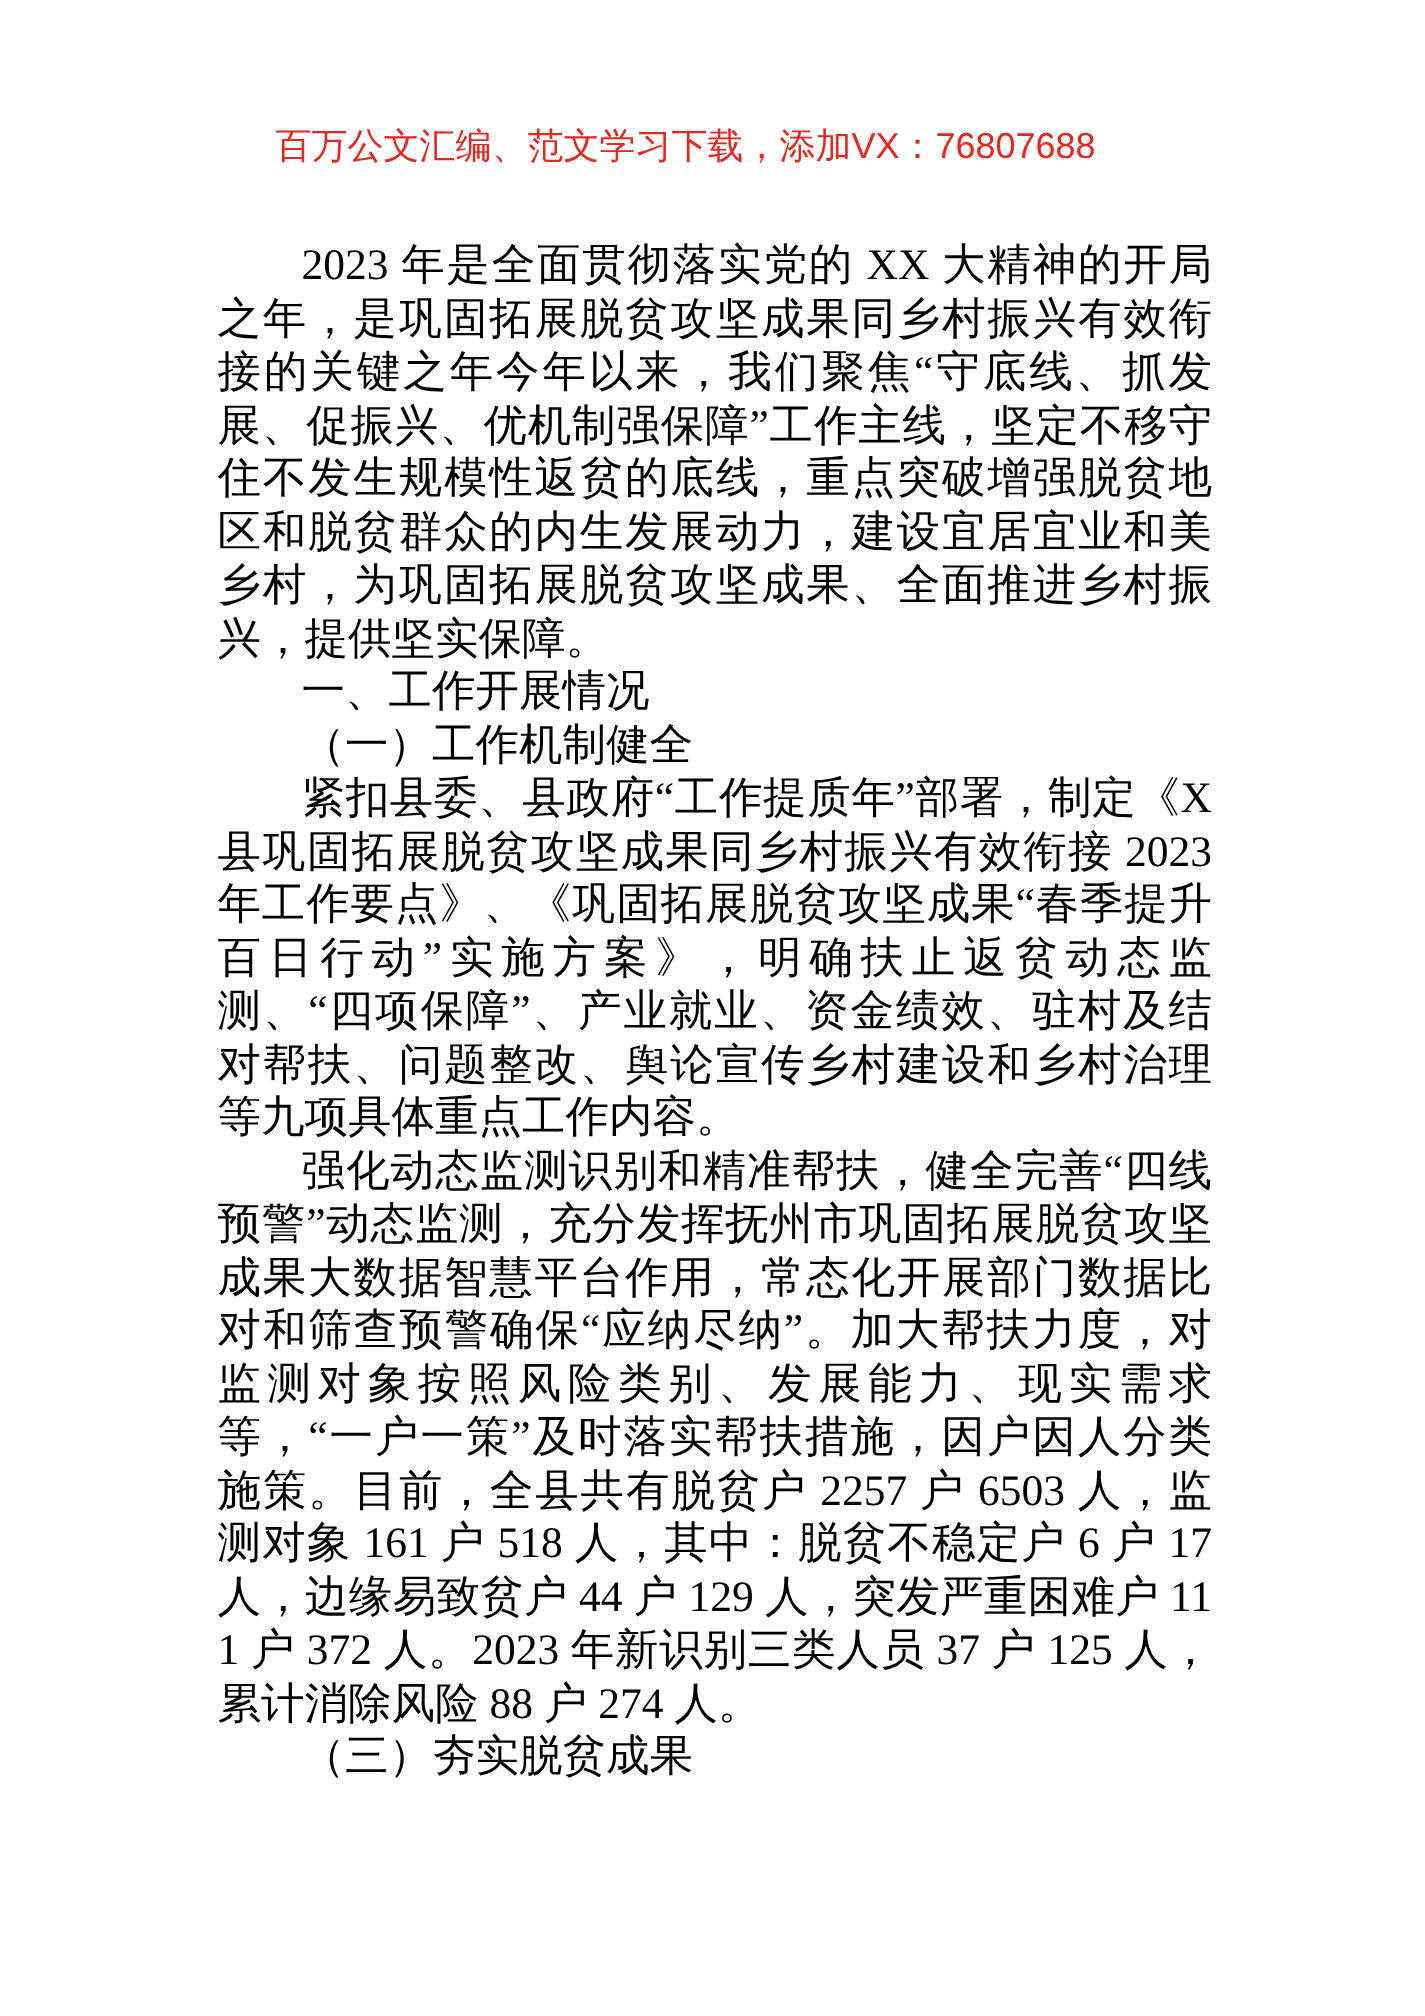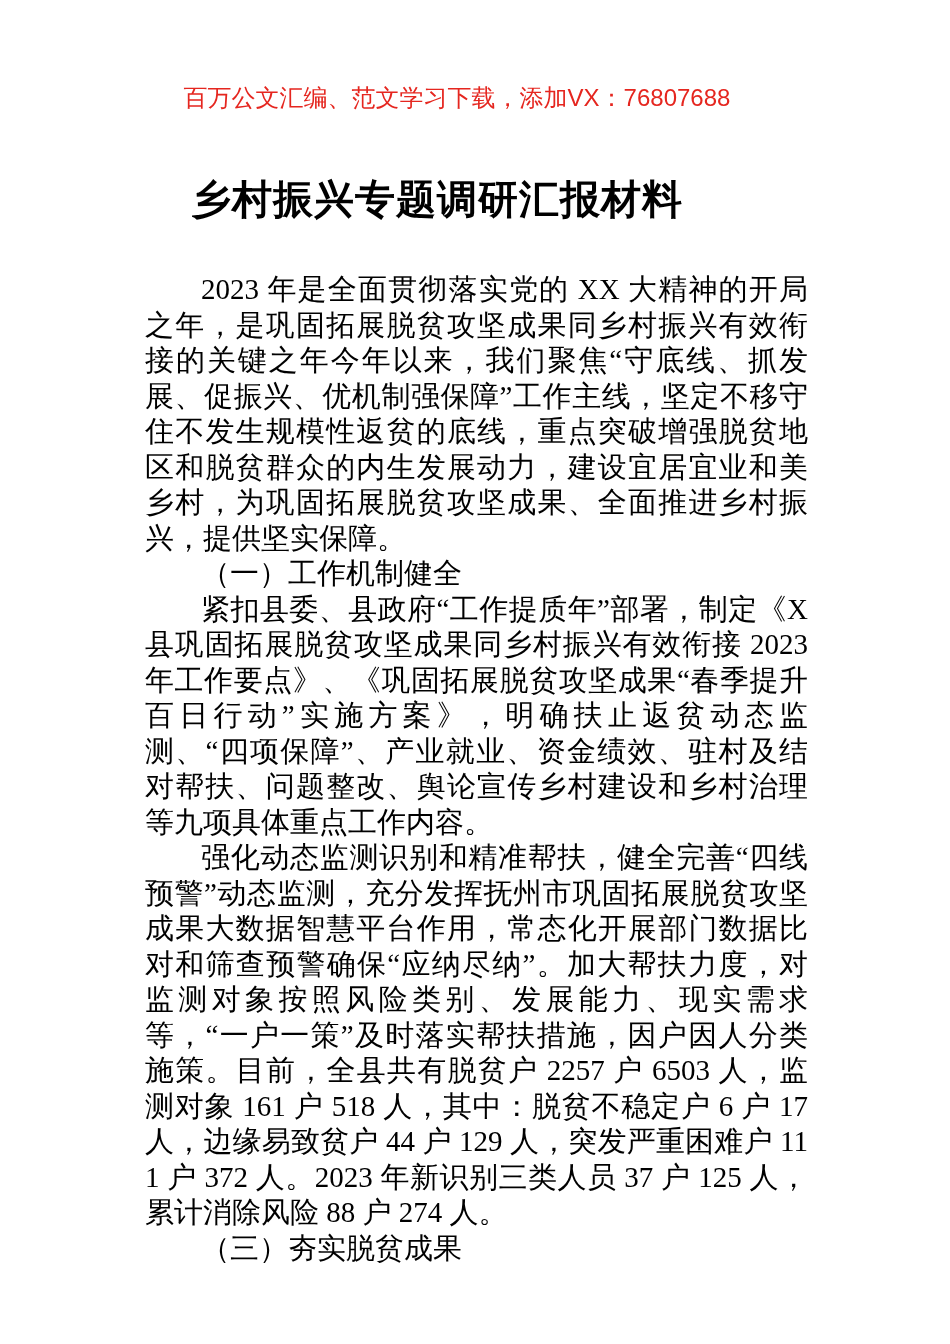--- a/index.html
+++ b/index.html
@@ -46,23 +46,23 @@
     word-break: break-all;
   }
 </style>
 </head>
 <body>
 
 <div class="page">
 
   <div class="promo">百万公文汇编、范文学习下载，添加VX：76807688</div>
 
-  <div class="doc-title">乡村振兴专题调研汇报材料</div>
 
   <div class="content">
     <p class="para">2023 年是全面贯彻落实党的 XX 大精神的开局之年，是巩固拓展脱贫攻坚成果同乡村振兴有效衔接的关键之年今年以来，我们聚焦“守底线、抓发展、促振兴、优机制强保障”工作主线，坚定不移守住不发生规模性返贫的底线，重点突破增强脱贫地区和脱贫群众的内生发展动力，建设宜居宜业和美乡村，为巩固拓展脱贫攻坚成果、全面推进乡村振兴，提供坚实保障。</p>
+    <p class="para">一、工作开展情况</p>
     <p class="para">（一）工作机制健全</p>
     <p class="para">紧扣县委、县政府“工作提质年”部署，制定《X 县巩固拓展脱贫攻坚成果同乡村振兴有效衔接 2023 年工作要点》、《巩固拓展脱贫攻坚成果“春季提升百日行动”实施方案》，明确扶止返贫动态监测、“四项保障”、产业就业、资金绩效、驻村及结对帮扶、问题整改、舆论宣传乡村建设和乡村治理等九项具体重点工作内容。</p>
     <p class="para">强化动态监测识别和精准帮扶，健全完善“四线预警”动态监测，充分发挥抚州市巩固拓展脱贫攻坚成果大数据智慧平台作用，常态化开展部门数据比对和筛查预警确保“应纳尽纳”。加大帮扶力度，对监测对象按照风险类别、发展能力、现实需求等，“一户一策”及时落实帮扶措施，因户因人分类施策。目前，全县共有脱贫户 2257 户 6503 人，监测对象 161 户 518 人，其中：脱贫不稳定户 6 户 17 人，边缘易致贫户 44 户 129 人，突发严重困难户 111 户 372 人。2023 年新识别三类人员 37 户 125 人，累计消除风险 88 户 274 人。</p>
     <p class="para">（三）夯实脱贫成果</p>
   </div>
 
 </div>
 
 </body></html>

